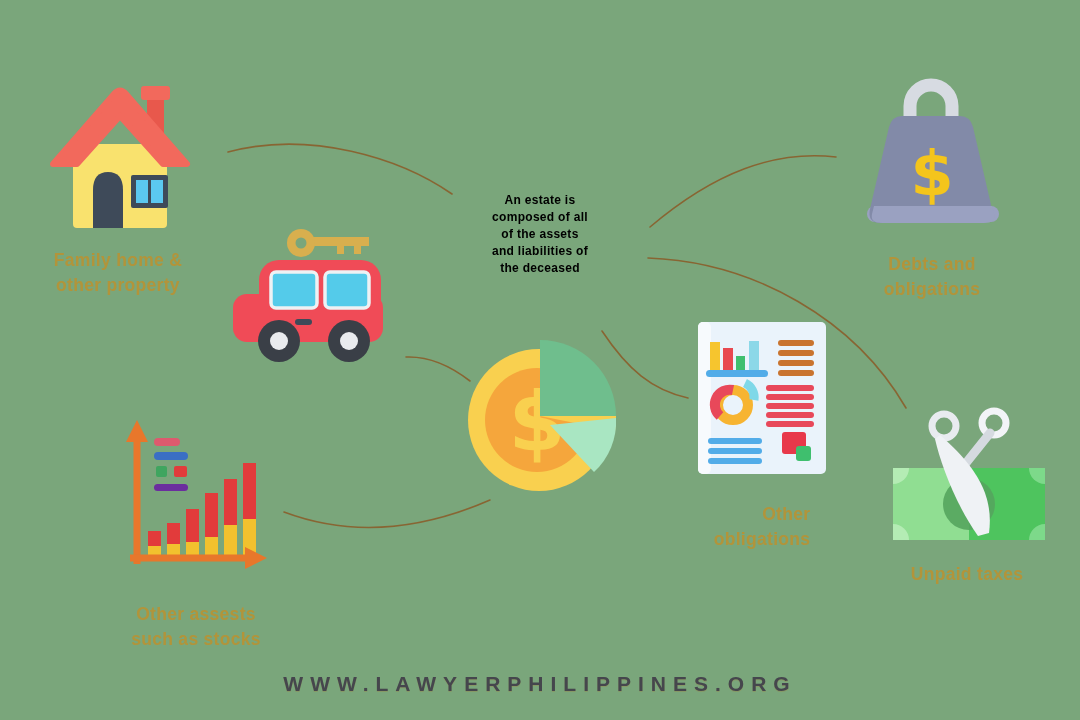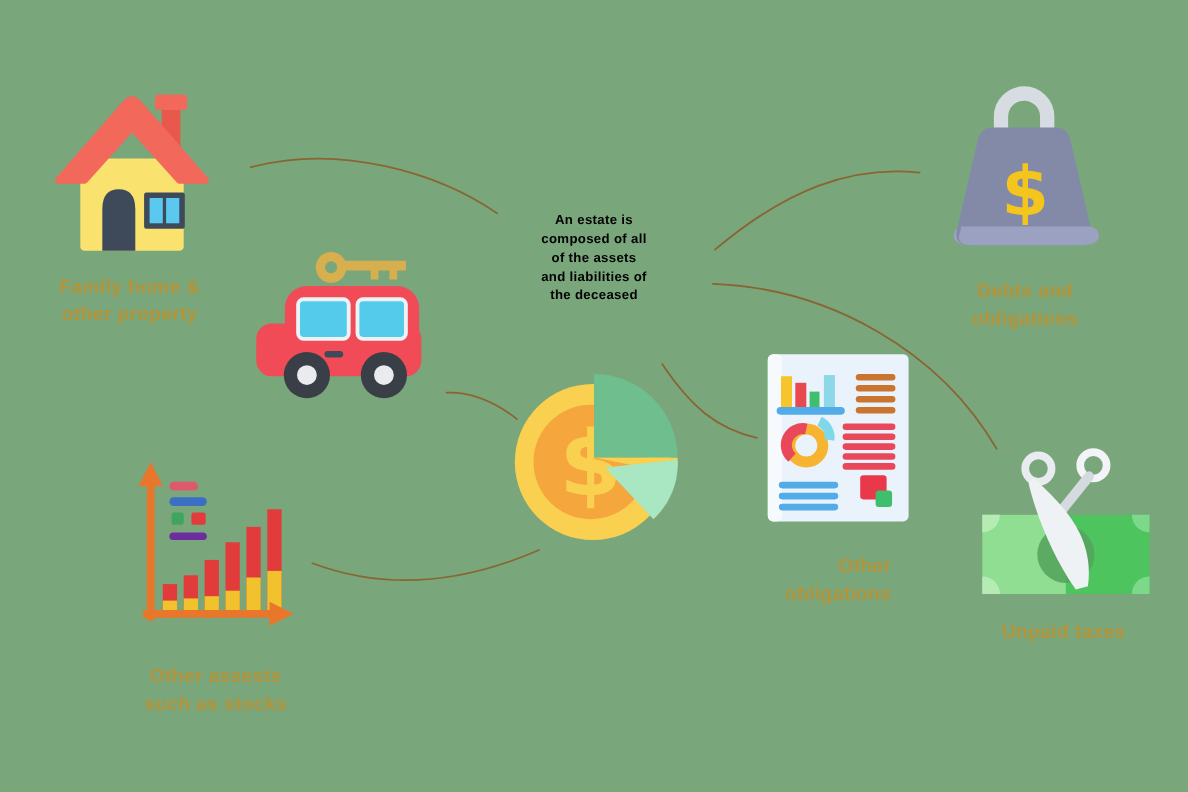--- a/index.html
+++ b/index.html
@@ -193,14 +193,15 @@
       <path d="M5 63 h16 A16 16 0 0 1 5 79 Z" fill="#B4ECB4"></path>
       <path d="M5 135 h16 A16 16 0 0 0 5 119 Z" fill="#B4ECB4"></path>
       <path d="M157 63 h-16 A16 16 0 0 0 157 79 Z" fill="#7DD98A"></path>
       <path d="M157 135 h-16 A16 16 0 0 1 157 119 Z" fill="#7DD98A"></path>
       <circle cx="81" cy="99" r="26" fill="#55A55E" opacity="0.9"></circle>
       <path d="M52 30 C 80 55, 107 84, 101 128 L90 131 C 68 100, 53 60, 47 34 Z" fill="#EFF2F5"></path>
     </svg>
   </div>
   <div class="label" style="left:967px;top:562px;text-align:center;">Unpaid taxes</div>
 
+  <div class="footer-url">WWW.LAWYERPHILIPPINES.ORG</div>
 
 </div>
 
 </body></html>

